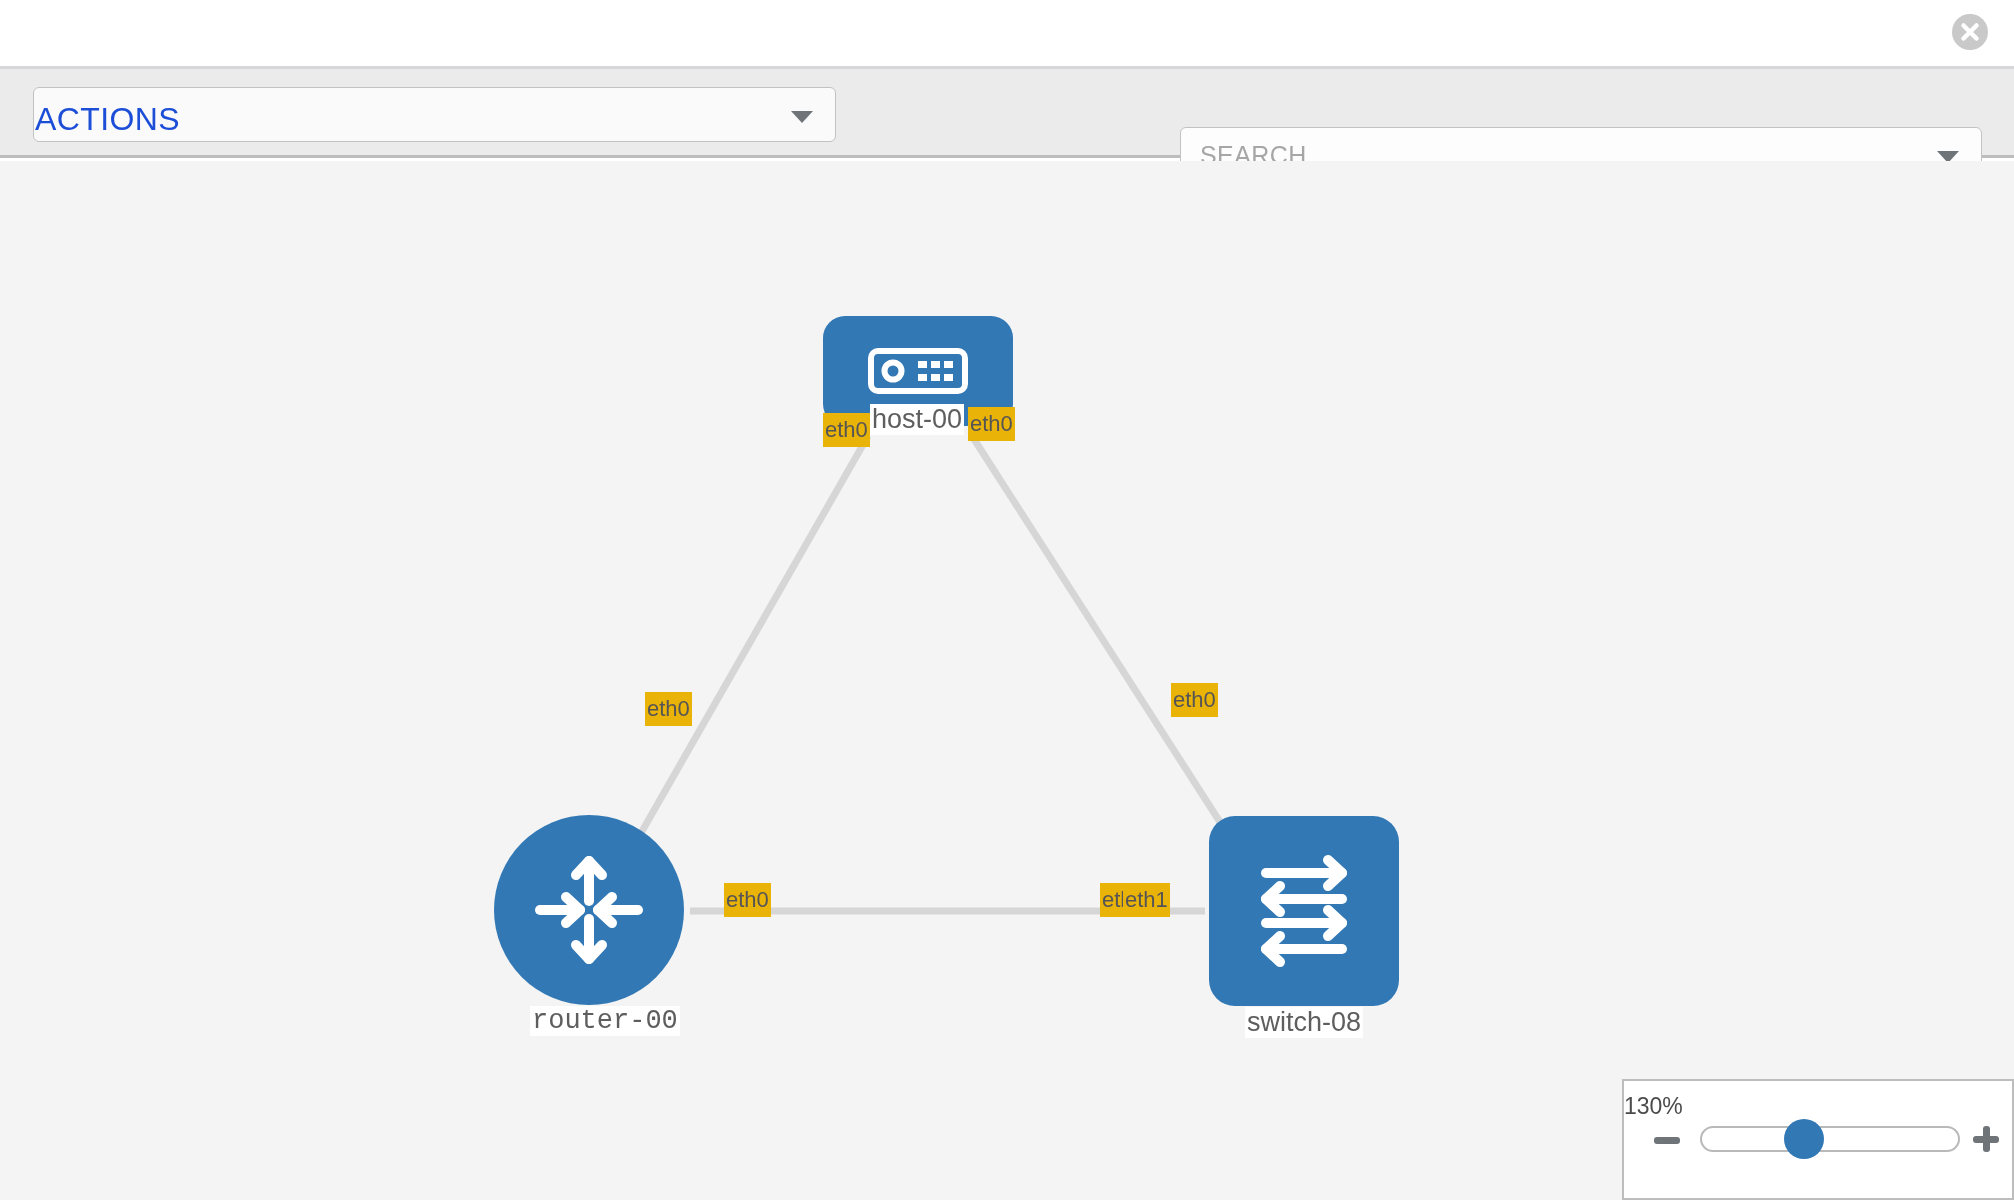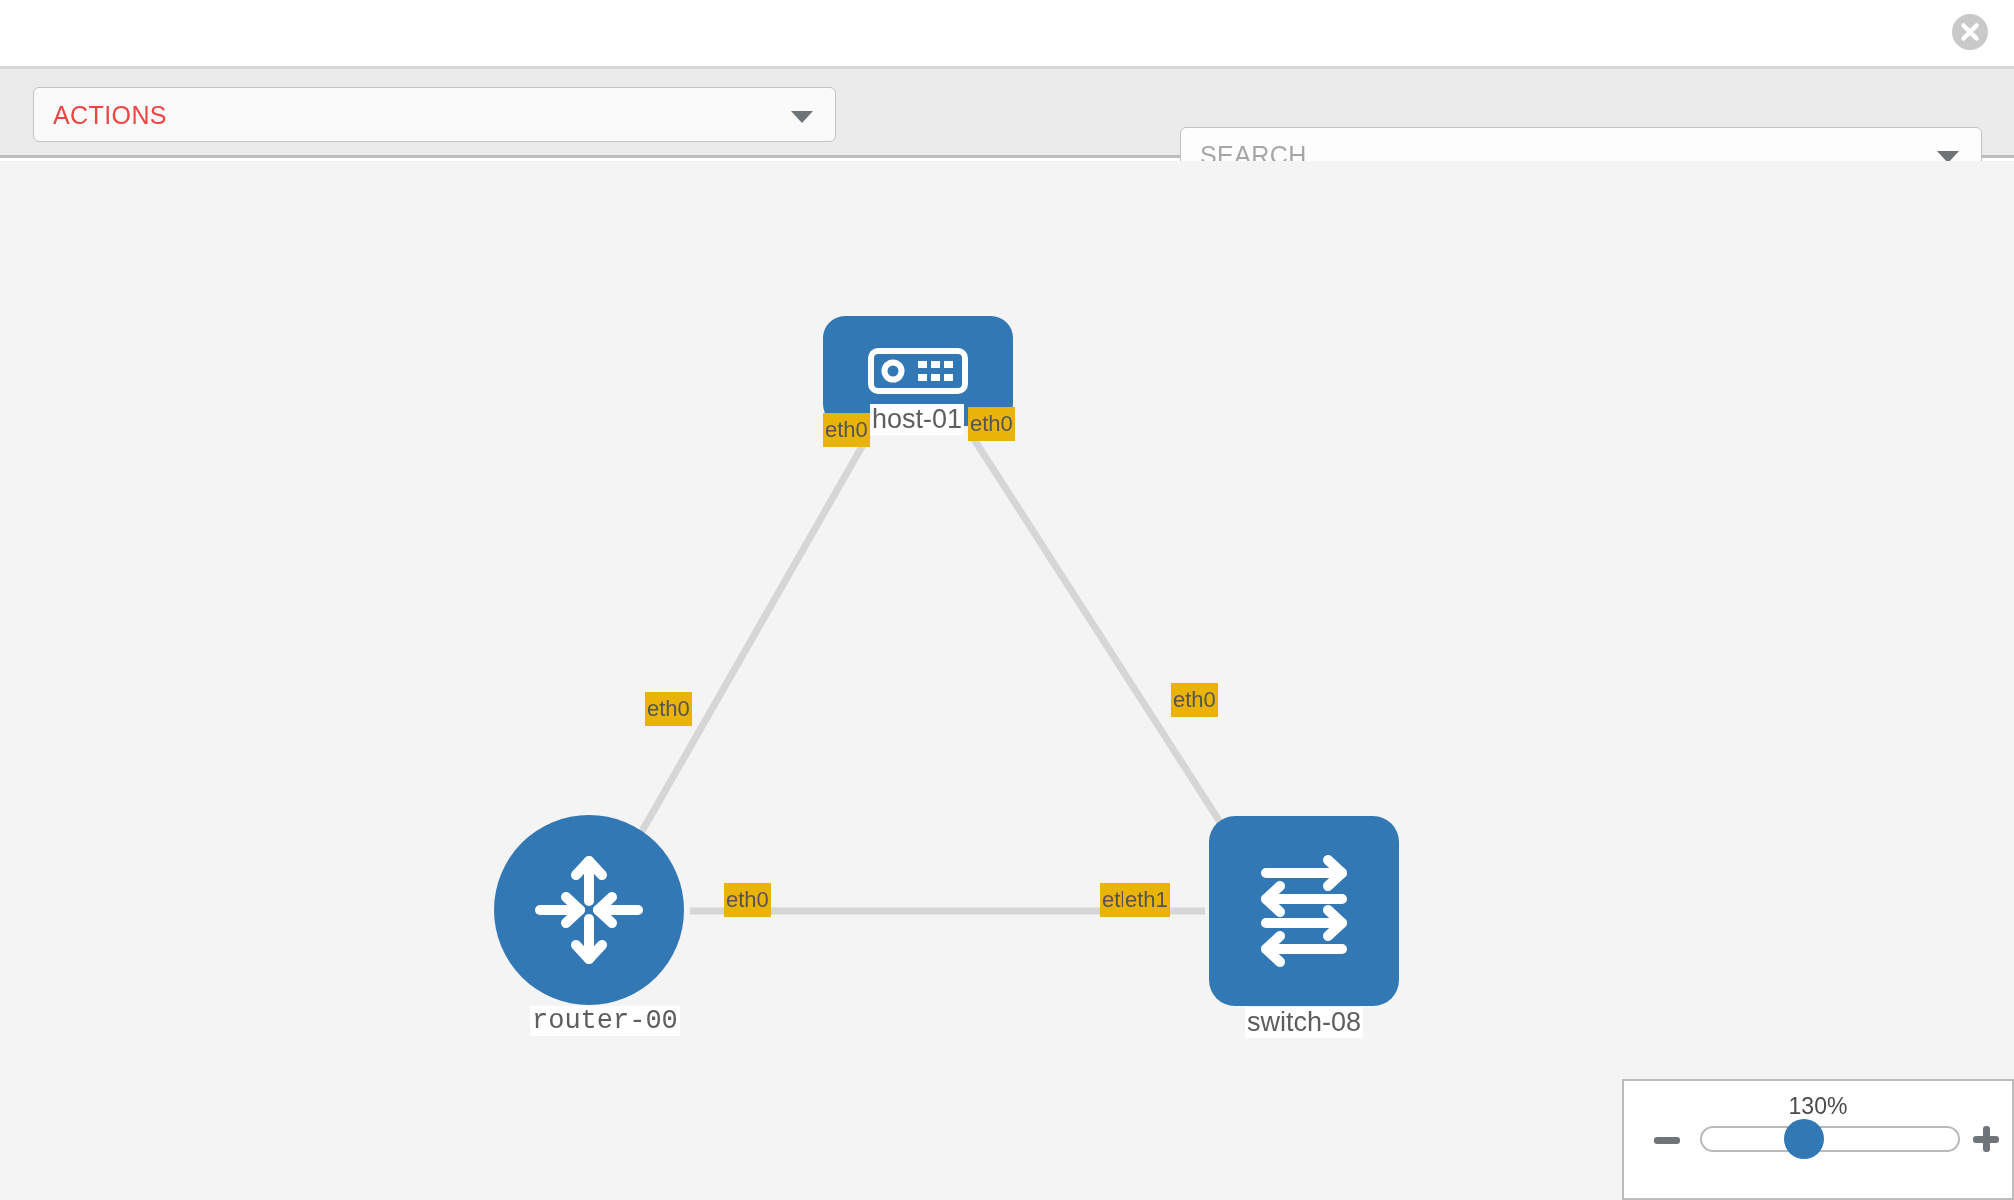--- a/index.html
+++ b/index.html
@@ -56,23 +56,23 @@
     position: absolute;
     left: 33px; top: 18px;
     width: 803px; height: 55px;
     background: #fafafa;
     border: 1px solid #c2c2c2;
     border-radius: 6px;
     cursor: pointer;
   }
   .actions-label {
     position: absolute;
-    left: 19px; top: 13px;
-    font-size: 25px;
-    color: #ef4444;
+    left: 1px; top: 13px;
+    font-size: 32px;
+    color: #1d4ed8;
     letter-spacing: 0.4px;
   }
   .caret {
     position: absolute;
     right: 22px; top: 23px;
     width: 0; height: 0;
     border-left: 11px solid transparent;
     border-right: 11px solid transparent;
     border-top: 12px solid #6f7479;
   }
@@ -189,21 +189,20 @@
     position: absolute;
     left: 1622px; top: 1079px;
     width: 392px; height: 121px;
     background: #ffffff;
     border: 2px solid #bdbdbd;
   }
   .zoom-level {
     position: absolute;
     left: 0; top: 12px;
     width: 100%;
-    text-align: center;
     font-size: 23px;
     color: #4b4b4b;
   }
   .zoom-minus {
     position: absolute;
     left: 30px; top: 56px;
     width: 26px; height: 7px;
     border-radius: 3px;
     background: #6f7479;
     cursor: pointer;
@@ -306,21 +305,21 @@
           <rect x="3" y="6" width="94" height="40" rx="7" fill="none" stroke="#ffffff" stroke-width="6"></rect>
           <circle cx="25" cy="26" r="8.5" fill="none" stroke="#ffffff" stroke-width="6"></circle>
           <rect x="50" y="16" width="9" height="7" fill="#ffffff"></rect>
           <rect x="63" y="16" width="9" height="7" fill="#ffffff"></rect>
           <rect x="76" y="16" width="9" height="7" fill="#ffffff"></rect>
           <rect x="50" y="29" width="9" height="7" fill="#ffffff"></rect>
           <rect x="63" y="29" width="9" height="7" fill="#ffffff"></rect>
           <rect x="76" y="29" width="9" height="7" fill="#ffffff"></rect>
         </svg>
       </div>
-      <div class="node-label">host-01</div>
+      <div class="node-label">host-00</div>
     </div>
 
     <div class="node" id="node-router">
       <div class="port" style="left:172px; top:76px;"></div>
       <div class="shape">
         <svg width="118" height="118" viewBox="0 0 118 118">
           <g stroke="#ffffff" stroke-width="10" stroke-linecap="round" stroke-linejoin="round" fill="none">
             <line x1="59" y1="10" x2="59" y2="50"></line>
             <polyline points="46,24 59,10 72,24"></polyline>
             <line x1="59" y1="108" x2="59" y2="68"></line>

